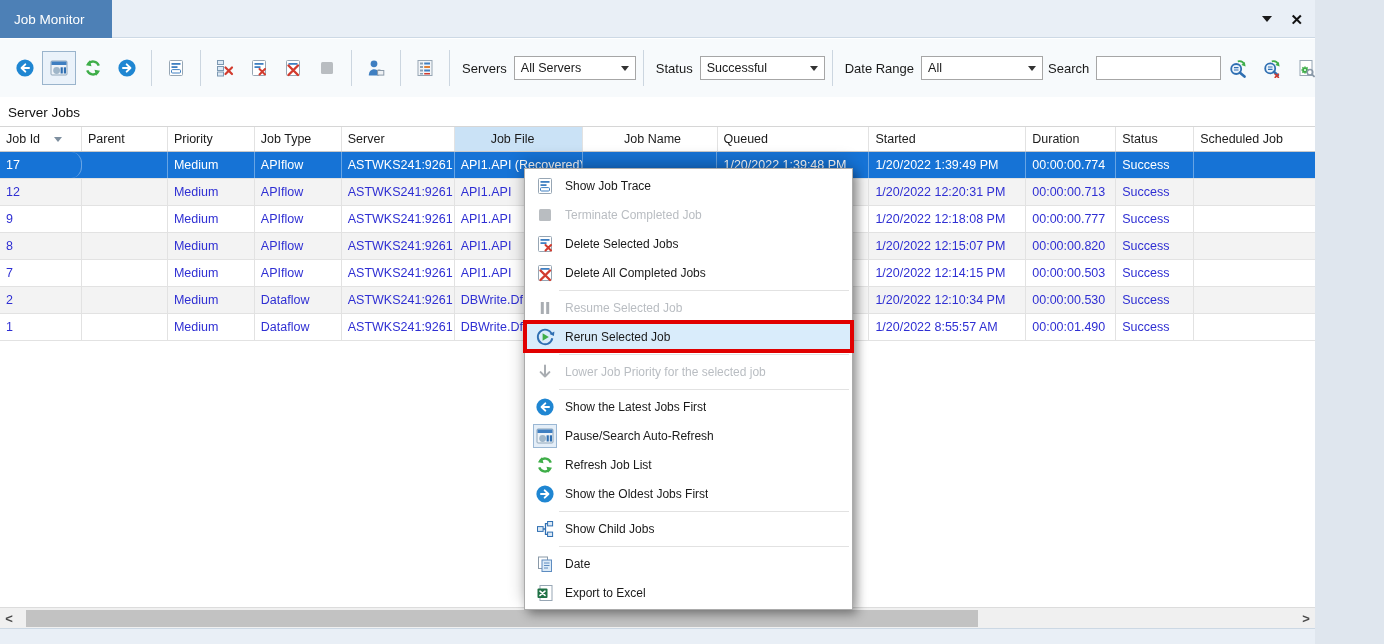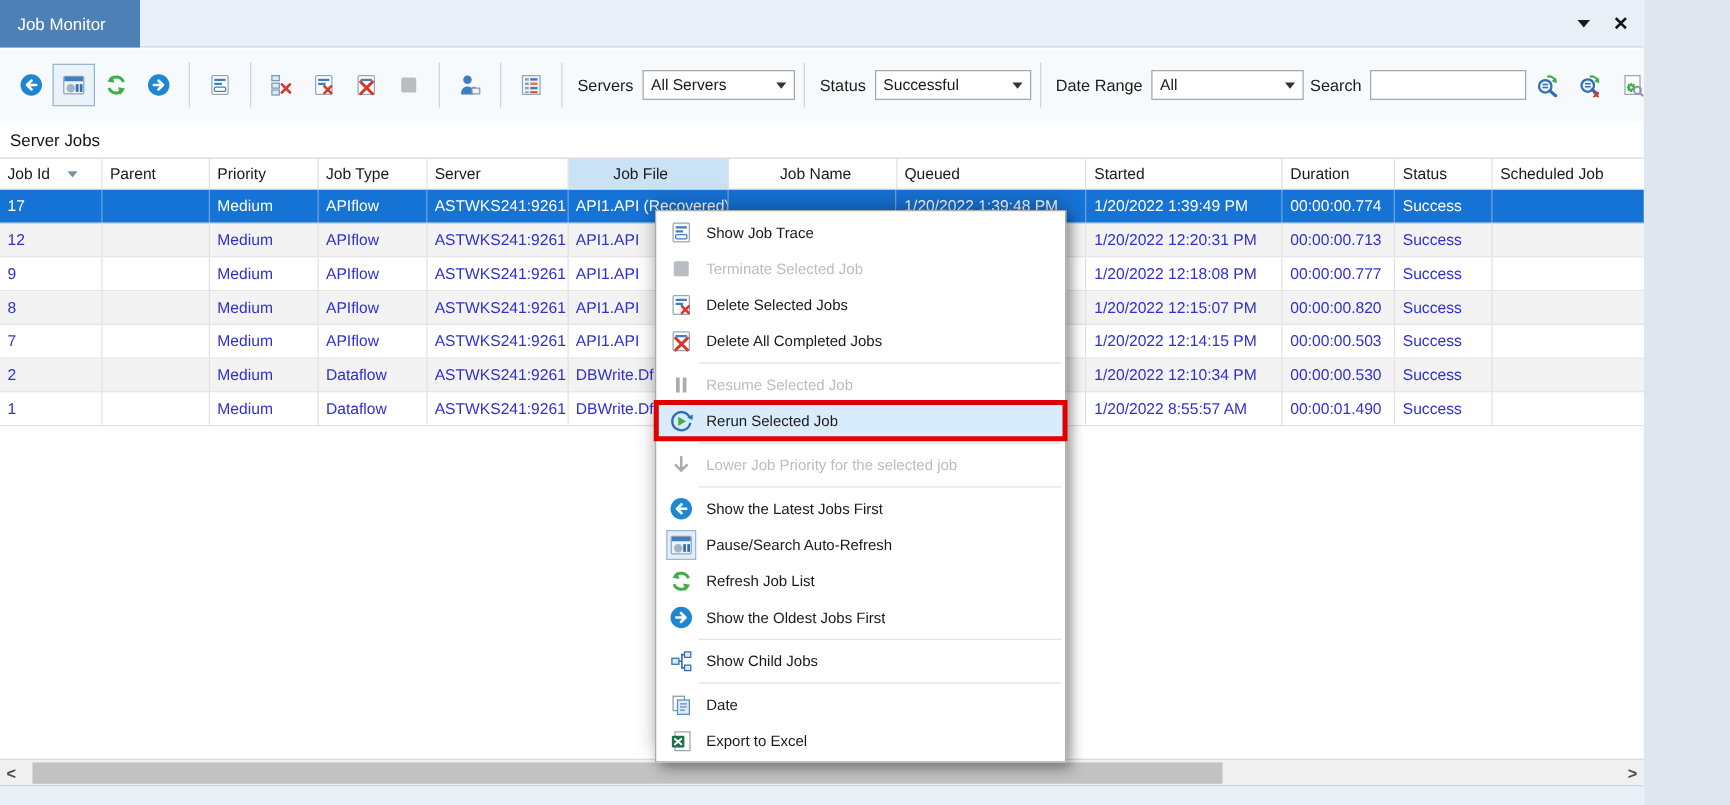--- a/index.html
+++ b/index.html
@@ -297,21 +297,21 @@
           <span>Status</span>
         </div>
         <div class="th" style="width: 150px;">
           <span>Scheduled Job</span>
         </div>
         <div class="th" style="width: 60px;">
           <span>Email Sta</span>
         </div>
       </div>
       <div class="row selected">
-        <div class="td" style="width: 82px;">17</div>
+        <div class="td" style="width: 82px; border-radius: 11px;">17</div>
         <div class="td" style="width: 86px;"></div>
         <div class="td" style="width: 87px;">Medium</div>
         <div class="td" style="width: 87px;">APIflow</div>
         <div class="td" style="width: 113px;">ASTWKS241:9261</div>
         <div class="td" style="width: 128px;">API1.API (Recovered)</div>
         <div class="td" style="width: 135px;"></div>
         <div class="td" style="width: 152px;">1/20/2022 1:39:48 PM</div>
         <div class="td" style="width: 157px;">1/20/2022 1:39:49 PM</div>
         <div class="td" style="width: 90px;">00:00:00.774</div>
         <div class="td" style="width: 78px;">Success</div>
@@ -432,21 +432,21 @@
         <span class="lbl">Show Job Trace</span>
       </div>
       <div class="mi disabled">
         <span class="ico">
           <span>
             <svg width="20" height="20" viewBox="0 0 20 20">
               <rect x="4" y="4" width="12" height="12" rx="1.5" fill="#b9bdc1"></rect>
             </svg>
           </span>
         </span>
-        <span class="lbl">Terminate Selected Job</span>
+        <span class="lbl">Terminate Completed Job</span>
       </div>
       <div class="mi">
         <span class="ico">
           <span>
             <svg width="20" height="20" viewBox="0 0 20 20">
               <rect x="3.5" y="2.5" width="13" height="15" rx="1" fill="#fff" stroke="#97a6b4"></rect>
               <rect x="5.5" y="5" width="9" height="1.8" fill="#3f7fc1"></rect>
               <rect x="5.5" y="8.2" width="6" height="1.8" fill="#3f7fc1"></rect>
               <path d="M10.5 11l5.5 5.5M16 11l-5.5 5.5" stroke="#d23b2e" stroke-width="2" stroke-linecap="round"></path>
             </svg>

